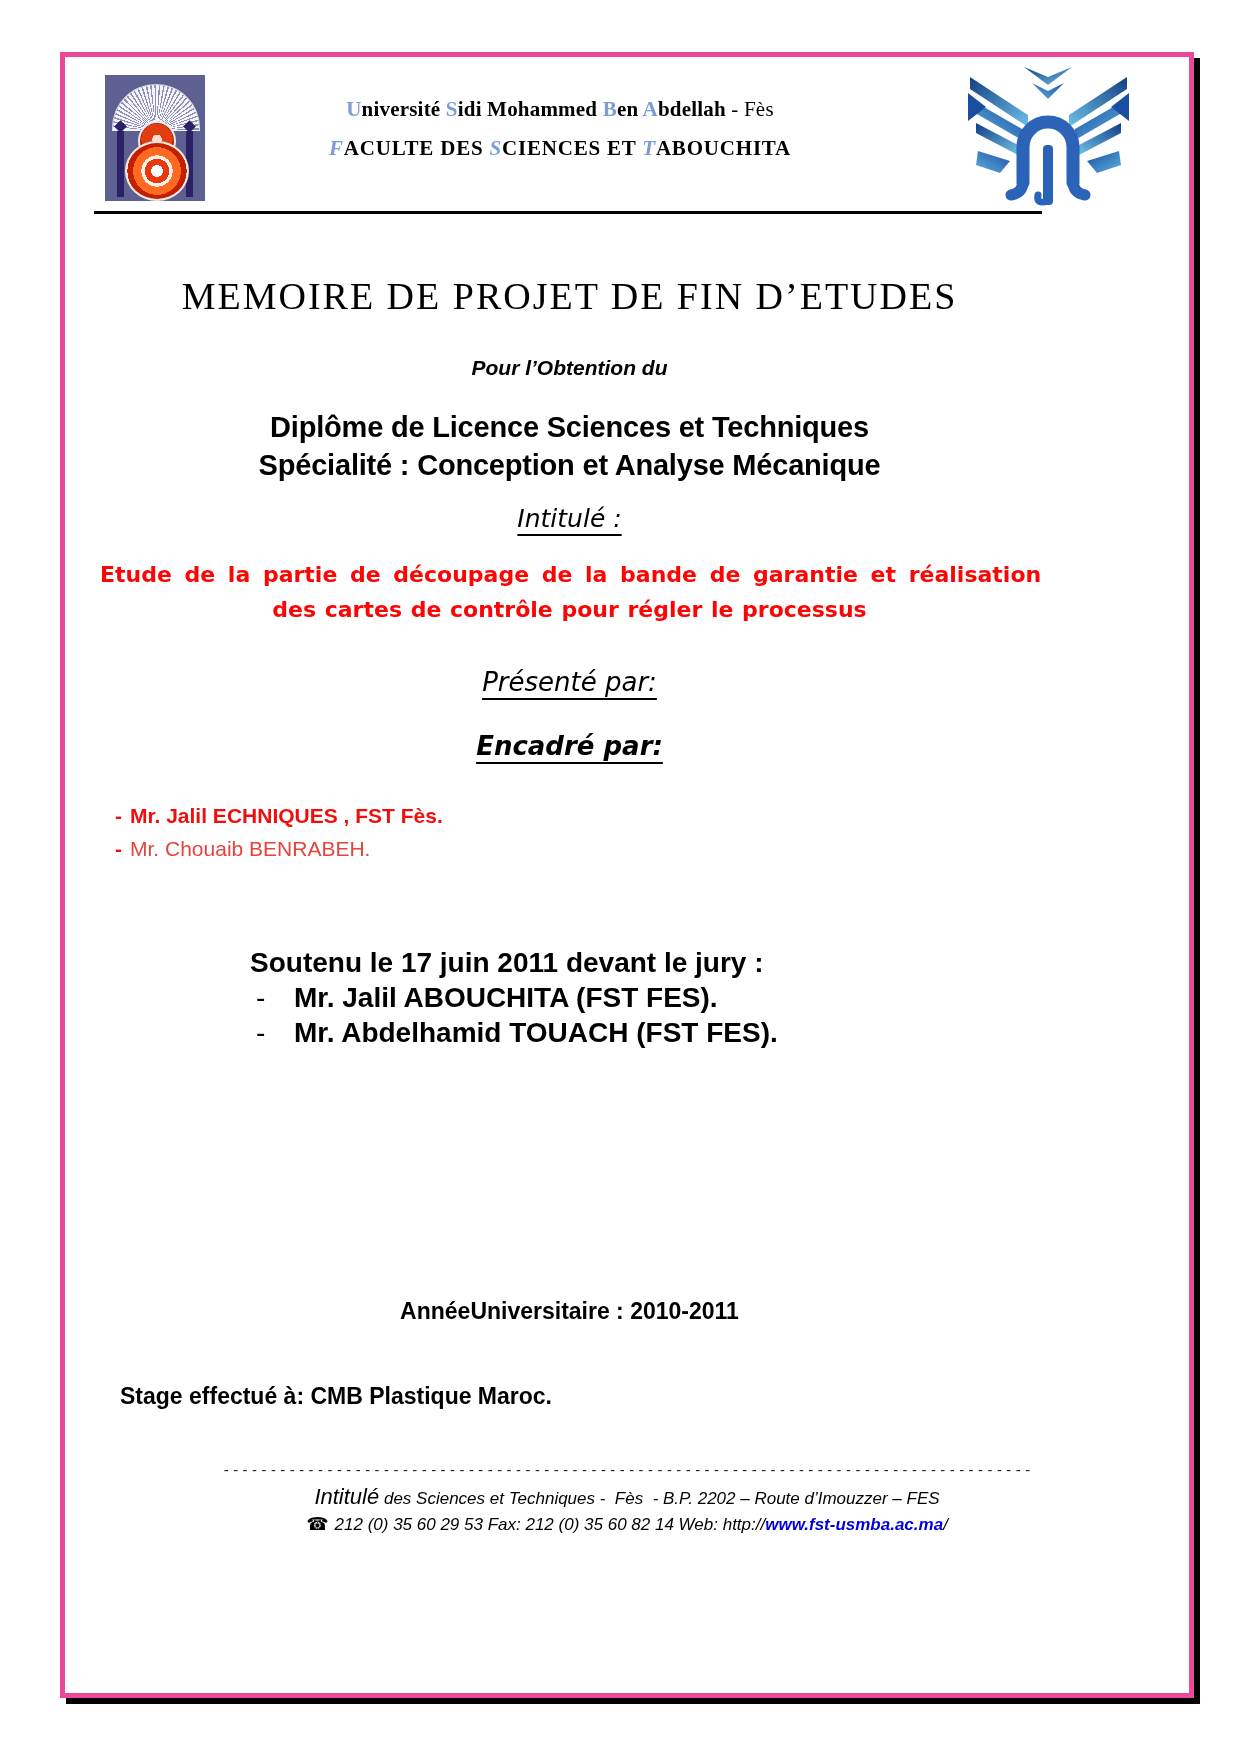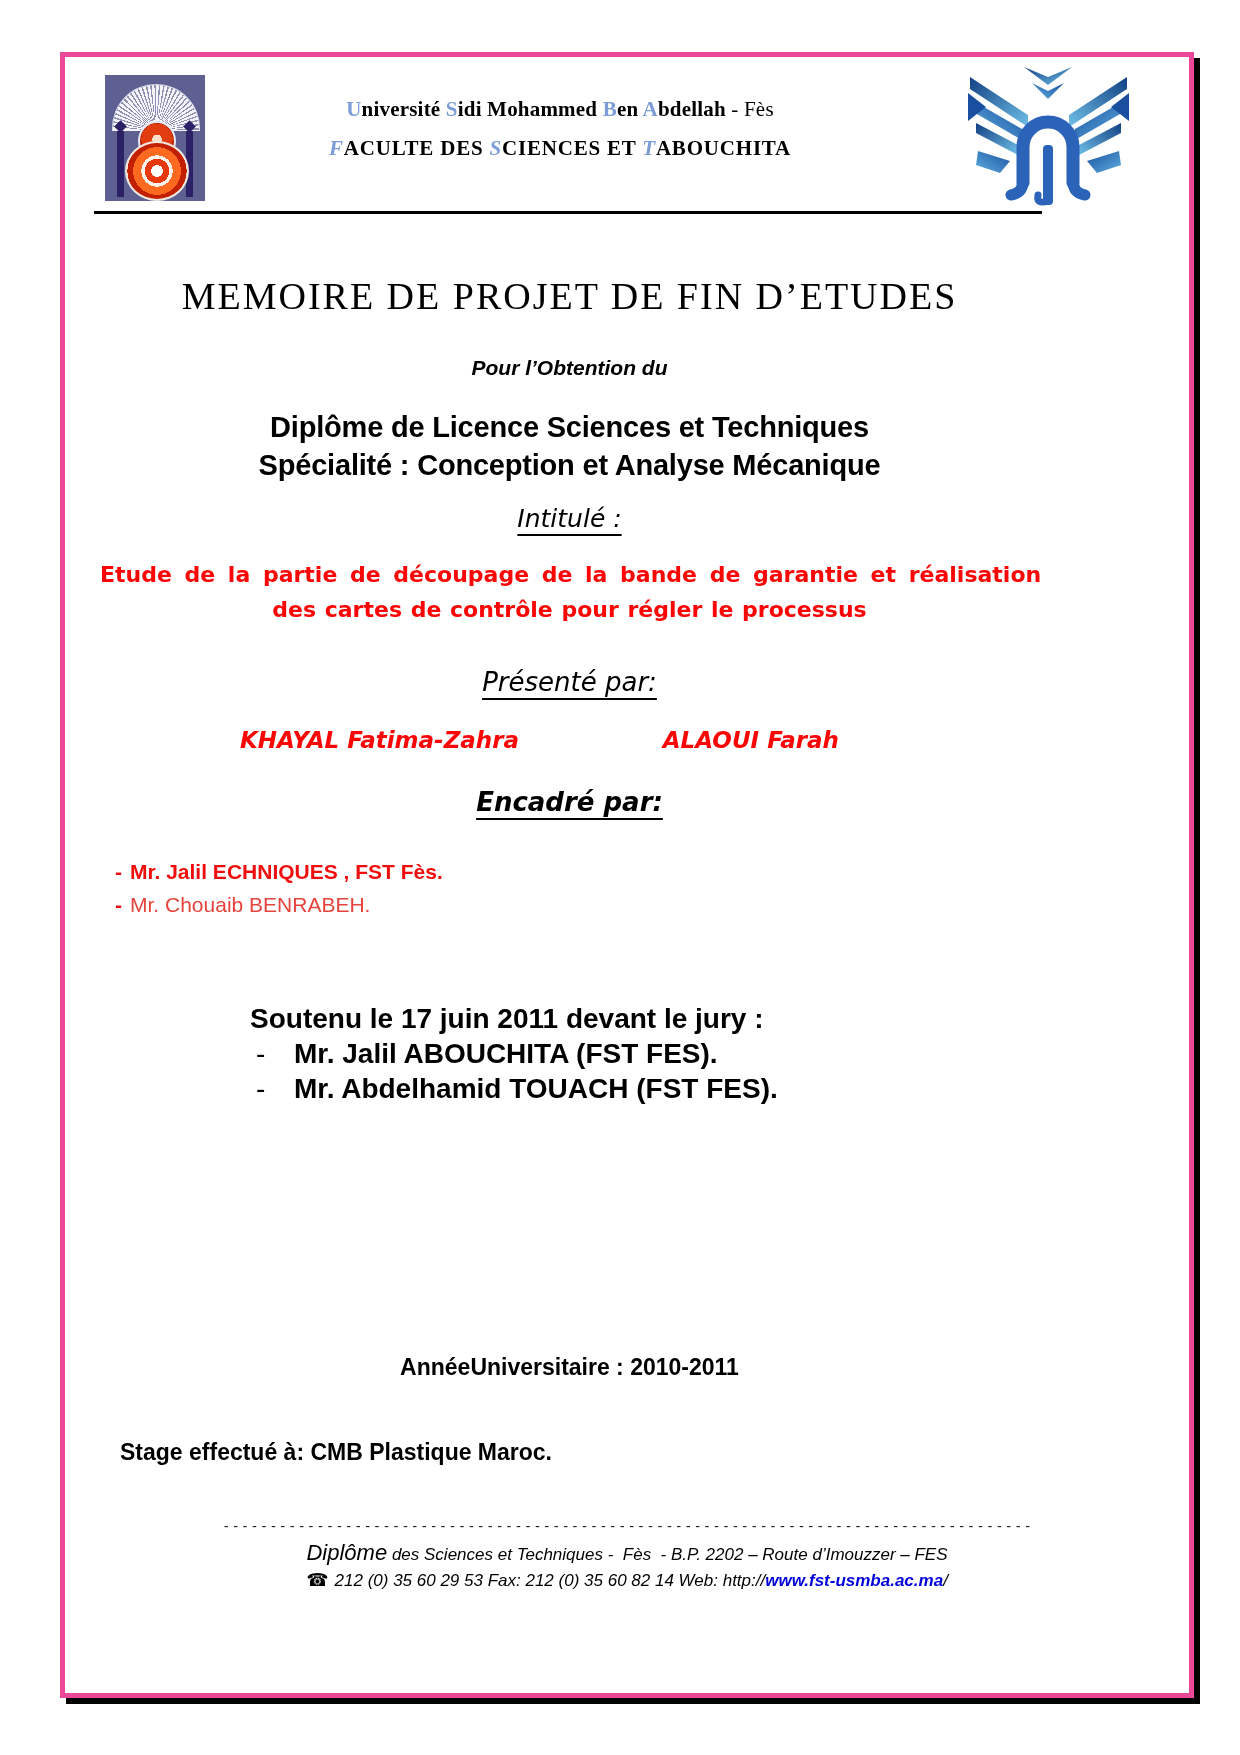--- a/index.html
+++ b/index.html
@@ -172,24 +172,20 @@
 
     <div class="col red-title comic">
       <div class="red-l1">Etude de la partie de découpage de la bande de garantie et réalisation</div>
       <div class="red-l2">des cartes de contrôle pour régler le processus</div>
     </div>
 
     <div class="col presente comic">
       <span class="h-underline">Présenté par:</span>
     </div>
 
-    <div class="col names comic">
-        <span>KHAYAL Fatima-Zahra</span>
-        <span>ALAOUI Farah</span>
-      </div>
 
     <div class="col encadre comic">
       <span class="h-underline">Encadré par:</span>
     </div>
 
     <div class="sups">
         <div class="sup-item b"><span class="dash">-</span><span>Mr. Jalil ECHNIQUES , FST Fès.</span></div>
         <div class="sup-item"><span class="dash">-</span><span>Mr. Chouaib BENRABEH.</span></div>
       </div>
 
@@ -200,18 +196,18 @@
           <div class="jury-item"><span class="dash">-</span><span>Mr. Abdelhamid TOUACH (FST FES).</span></div>
         </div>
     </div>
 
     <div class="col annee">AnnéeUniversitaire : 2010-2011</div>
 
     <div class="stage">Stage effectué à: CMB Plastique Maroc.</div>
 
     <div class="footer">
       <div class="dashes">------------------------------------------------------------------------------------------------</div>
-      <div class="address"><span class="lead">Diplôme</span><span> des Sciences et Techniques -  Fès  - B.P. 2202 – Route d’Imouzzer – FES</span></div>
+      <div class="address"><span class="lead">Intitulé</span><span> des Sciences et Techniques -  Fès  - B.P. 2202 – Route d’Imouzzer – FES</span></div>
       <div class="contact"><span class="phone">☎</span><span><span>212 (0) 35 60 29 53 Fax: 212 (0) 35 60 82 14 Web: http://</span><span class="url">www.fst-usmba.ac.ma</span><span>/</span></span></div>
     </div>
 
   </div>
 </div>
 
 </body></html>

